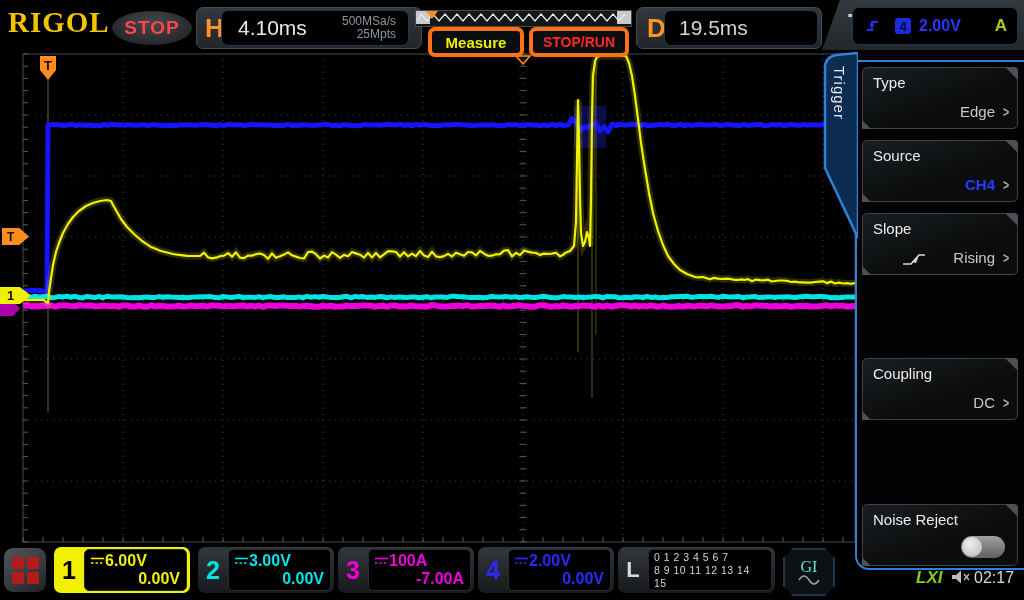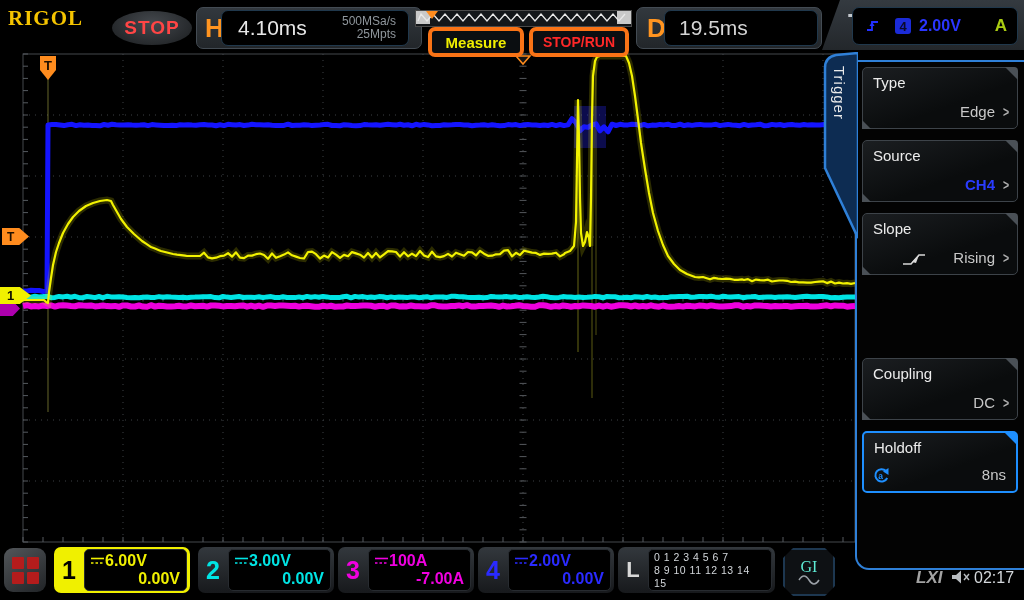--- a/index.html
+++ b/index.html
@@ -1,21 +1,21 @@
 <!DOCTYPE html>
 <html><head>
 <meta charset="utf-8">
 <style>
   html,body{margin:0;padding:0;background:#000;}
   #screen{position:relative;width:1024px;height:600px;background:#000;overflow:hidden;
           font-family:"Liberation Sans",sans-serif;}
   
   #topbar{position:absolute;left:0;top:0;width:1024px;height:50px;background:#000;z-index:50;}
   #logo{position:absolute;left:8px;top:6px;font-family:"Liberation Serif",serif;font-weight:bold;
-        font-size:21px;color:#f5c400;letter-spacing:1px;}
+        font-size:29px;color:#f5c400;letter-spacing:1px;}
   #stopbadge{position:absolute;left:112px;top:11px;width:80px;height:34px;border-radius:50%;
         background:radial-gradient(ellipse at 50% 35%,#44484d,#24272a 75%);
         display:flex;align-items:center;justify-content:center;
         color:#ff4545;font-weight:bold;font-size:19px;letter-spacing:1px;}
   .hgroup{position:absolute;top:7px;height:40px;background:linear-gradient(180deg,#32383e,#22262a);
         border:1px solid #434b53;border-radius:7px;}
   .hletter{position:absolute;top:5px;font-size:26px;font-weight:bold;color:#ff9420;}
   .innerbox{position:absolute;top:2px;height:34px;background:#000;border:1px solid #20384c;
         border-radius:7px;display:flex;align-items:center;}
   #hgroup{left:196px;width:224px;}
@@ -104,21 +104,21 @@
   #chipL{left:618px;width:157px;}
   #chipL .num{color:#d8d8d8;font-size:22px;}
   #chipL .vals{color:#d2d6da;font-weight:normal;font-size:10.5px;line-height:13px;
         letter-spacing:.5px;justify-content:center;}
   .genchip{position:absolute;top:3px;width:48px;height:44px;background:#0e1114;border:2px solid #1d3750;
         border-radius:8px;display:flex;flex-direction:column;align-items:center;justify-content:center;
         clip-path:polygon(0 10px,10px 0,calc(100% - 10px) 0,100% 10px,100% calc(100% - 10px),calc(100% - 10px) 100%,10px 100%,0 calc(100% - 10px));}
   #chipG1{left:783px;}
   #chipG2{left:838px;}
   .genchip .glabel{font-family:"Liberation Serif",serif;color:#5eead4;font-size:16px;line-height:16px;}
-  #lxi{position:absolute;left:916px;top:23px;color:#a3a3a3;font-weight:bold;font-style:italic;font-size:17px;}
+  #lxi{position:absolute;left:916px;top:23px;color:#84cc16;font-weight:bold;font-style:italic;font-size:17px;}
   #spk{position:absolute;left:951px;top:25px;}
   #clock{position:absolute;left:974px;top:24px;color:#d4d8dc;font-size:16px;}
 </style>
 </head>
 <body>
 
 <div id="screen">
 
   <svg id="wavesvg" width="1024" height="600">
       <line x1="123" y1="54" x2="123" y2="542" stroke="#3d4144" stroke-dasharray="1 5"></line>
@@ -400,29 +400,27 @@
       <div class="mvalue">Rising</div>
       <div class="chev">&gt;</div>
     </div>
     <div class="mitem" style="top:296px" id="mi-coupling">
       <div class="cornerTR"></div>
       <div class="cornerBL"></div>
       <div class="mlabel">Coupling</div>
       <div class="mvalue">DC</div>
       <div class="chev">&gt;</div>
     </div>
-    <div class="mitem selected" style="top:369px" id="mi-holdoff">
+    <div class="mitem" style="top:442px" id="mi-noise">
       <div class="cornerTR"></div>
-      <div class="mlabel">Holdoff</div>
-      <svg id="knobicon" width="18" height="17">
-        <path d="M14,4 A6.2,6.2 0 1 0 15.2,11" stroke="#1e8fff" fill="none" stroke-width="2"></path>
-        <path d="M16.5,1 L16.5,8 L11,4.5 Z" fill="#1e8fff"></path>
-        <text x="8.5" y="12" font-size="8.5" fill="#1e8fff" text-anchor="middle" font-weight="bold">a</text>
-      </svg>
-      <div class="mvalue" style="right:10px">8ns</div>
+      <div class="cornerBL"></div>
+      <div class="mlabel">Noise Reject</div>
+      <div id="toggle">
+        <div id="toggleknob"></div>
+      </div>
     </div>
   </div>
 
   <div id="bottombar">
     <div id="menuchip">
       <div class="grid2">
         <div class="sq"></div>
           <div class="sq"></div>
           <div class="sq"></div>
           <div class="sq"></div>

